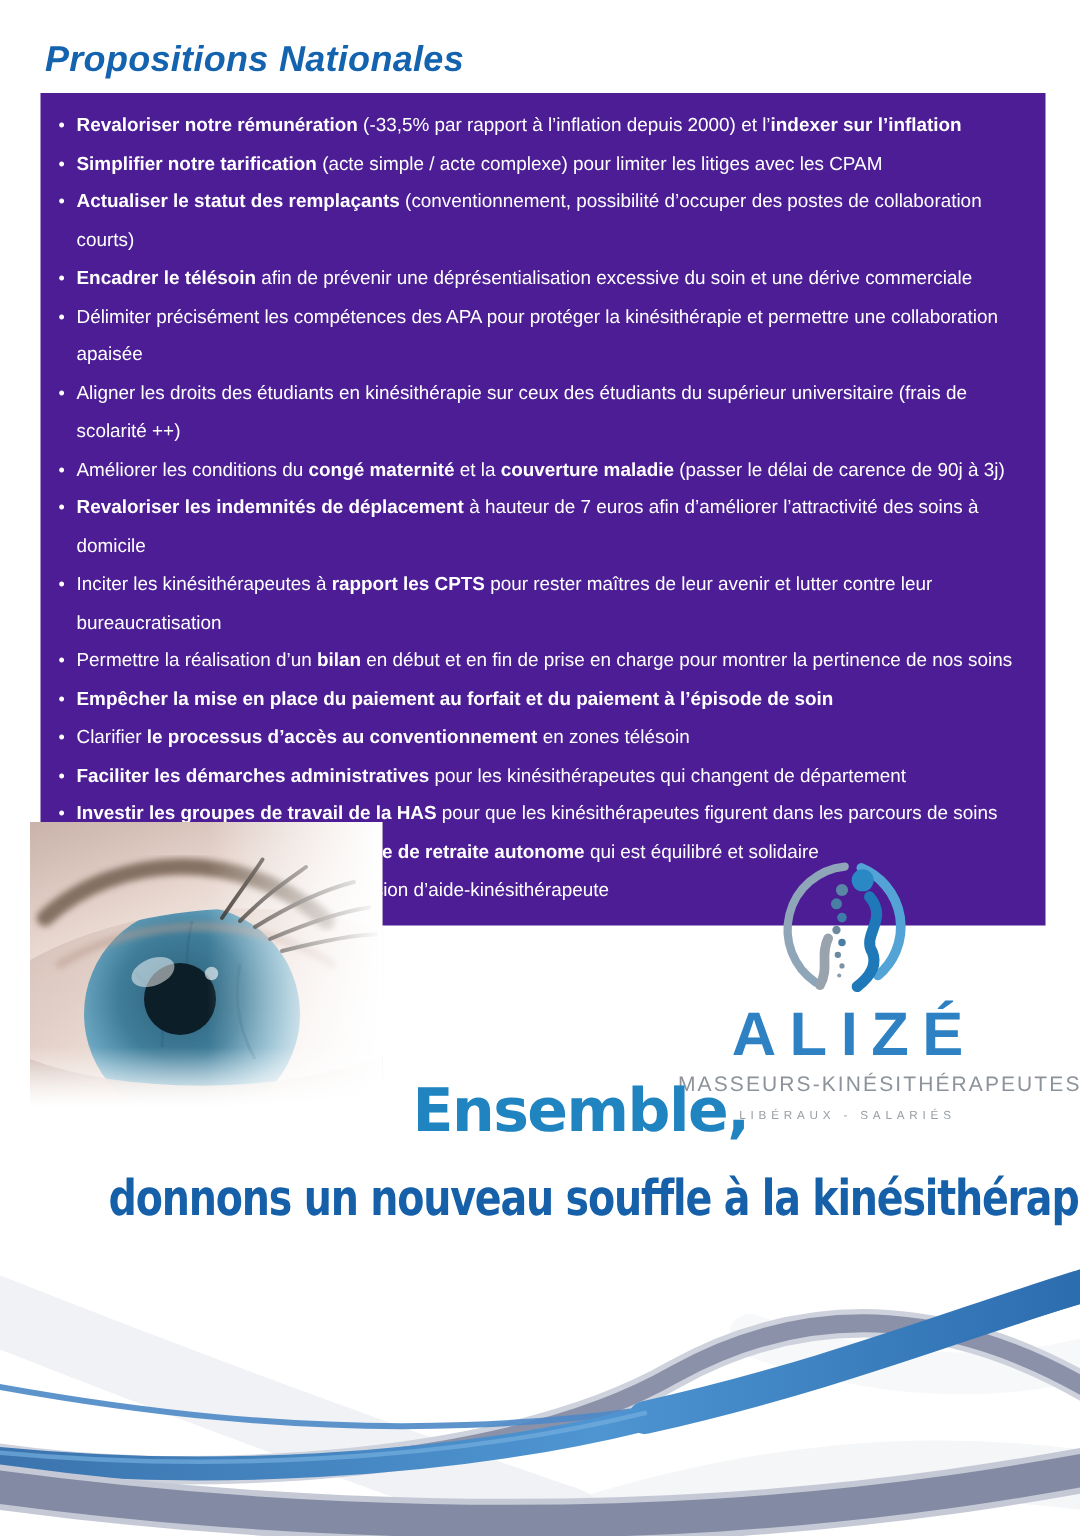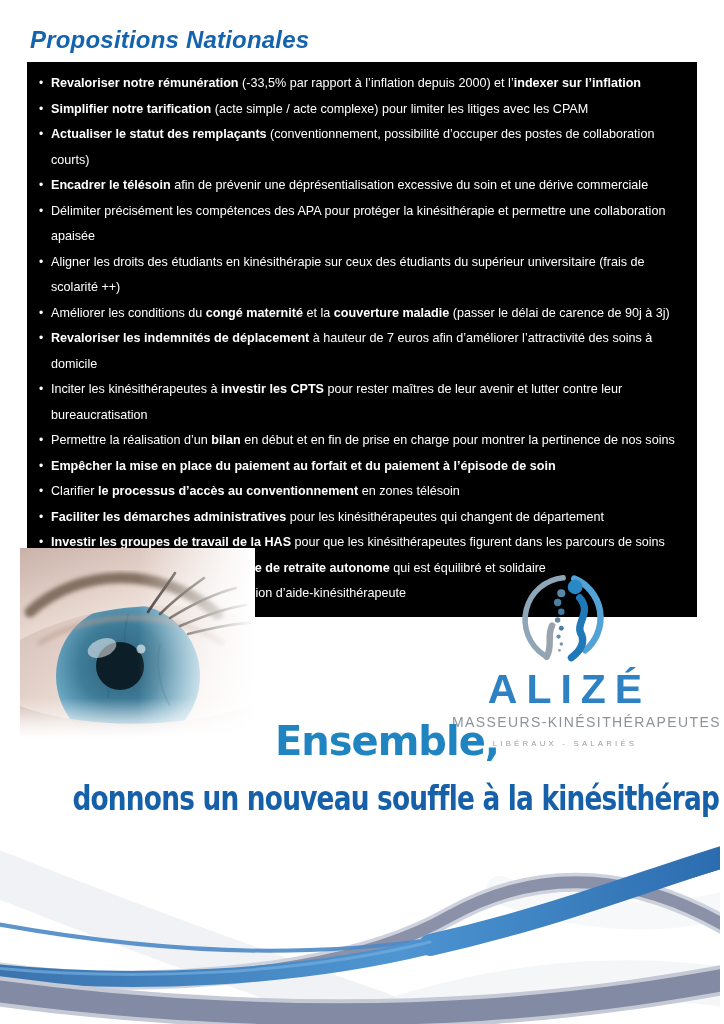--- a/index.html
+++ b/index.html
@@ -6,21 +6,21 @@
   .page{position:relative;width:720px;height:1024px;background:#ffffff;overflow:hidden;
         font-family:"Liberation Sans",sans-serif;border-radius:6px;}
 
   
   .title{position:absolute;left:30px;top:26px;margin:0;
          font-family:"Liberation Sans",sans-serif;
          font-size:24px;font-weight:bold;font-style:italic;color:#1463ae;letter-spacing:.2px;}
 
   
   .props-box{position:absolute;left:27px;top:62px;width:670px;box-sizing:border-box;
-             background:#000000;padding:9px 12px 10px 12px;}
+             background:#4c1d95;padding:9px 12px 10px 12px;}
   .props-box ul{list-style:none;margin:0;padding:0;}
   .props-box li{position:relative;padding-left:12px;color:#ffffff;
                 font-size:12.6px;line-height:25.5px;}
   .props-box li::before{content:"\2022";position:absolute;left:0;top:0;font-size:12px;color:#ffffff;}
   .props-box .b{font-weight:bold;}
 
   
   .eye-photo{position:absolute;left:20px;top:548px;}
 
   
@@ -52,21 +52,21 @@
   <div class="props-box">
     <ul>
         <li><span class="b">Revaloriser notre rémunération </span><span>(-33,5% par rapport à l’inflation depuis 2000) et l’</span><span class="b">indexer sur l’inflation</span></li>
         <li><span class="b">Simplifier notre tarification </span><span>(acte simple / acte complexe) pour limiter les litiges avec les CPAM</span></li>
         <li><span class="b">Actualiser le statut des remplaçants </span><span>(conventionnement, possibilité d’occuper des postes de collaboration courts)</span></li>
         <li><span class="b">Encadrer le télésoin </span><span>afin de prévenir une déprésentialisation excessive du soin et une dérive commerciale</span></li>
         <li><span>Délimiter précisément les compétences des APA pour protéger la kinésithérapie et permettre une collaboration apaisée</span></li>
         <li><span>Aligner les droits des étudiants en kinésithérapie sur ceux des étudiants du supérieur universitaire (frais de scolarité ++)</span></li>
         <li><span>Améliorer les conditions du </span><span class="b">congé maternité </span><span>et la </span><span class="b">couverture maladie </span><span>(passer le délai de carence de 90j à 3j)</span></li>
         <li><span class="b">Revaloriser les indemnités de déplacement </span><span>à hauteur de 7 euros afin d’améliorer l’attractivité des soins à domicile</span></li>
-        <li><span>Inciter les kinésithérapeutes à </span><span class="b">investir les CPTS </span><span>pour rester maîtres de leur avenir et lutter contre leur bureaucratisation</span></li>
+        <li><span>Inciter les kinésithérapeutes à </span><span class="b">rapport les CPTS </span><span>pour rester maîtres de leur avenir et lutter contre leur bureaucratisation</span></li>
         <li><span>Permettre la réalisation d’un </span><span class="b">bilan </span><span>en début et en fin de prise en charge pour montrer la pertinence de  nos soins</span></li>
         <li><span class="b">Empêcher la mise en place du paiement au forfait et du paiement à l’épisode de soin</span></li>
         <li><span>Clarifier </span><span class="b">le processus d’accès au conventionnement </span><span>en zones télésoin</span></li>
         <li><span class="b">Faciliter les démarches administratives </span><span>pour les kinésithérapeutes qui changent de département</span></li>
         <li><span class="b">Investir les groupes de travail de la HAS </span><span>pour que les kinésithérapeutes figurent dans les parcours de soins</span></li>
         <li><span>Continuer à </span><span class="b">défendre notre système de retraite autonome </span><span>qui est équilibré et solidaire</span></li>
         <li><span>S’opposer à la création de la profession d’aide-kinésithérapeute</span></li>
       </ul>
   </div>
 

